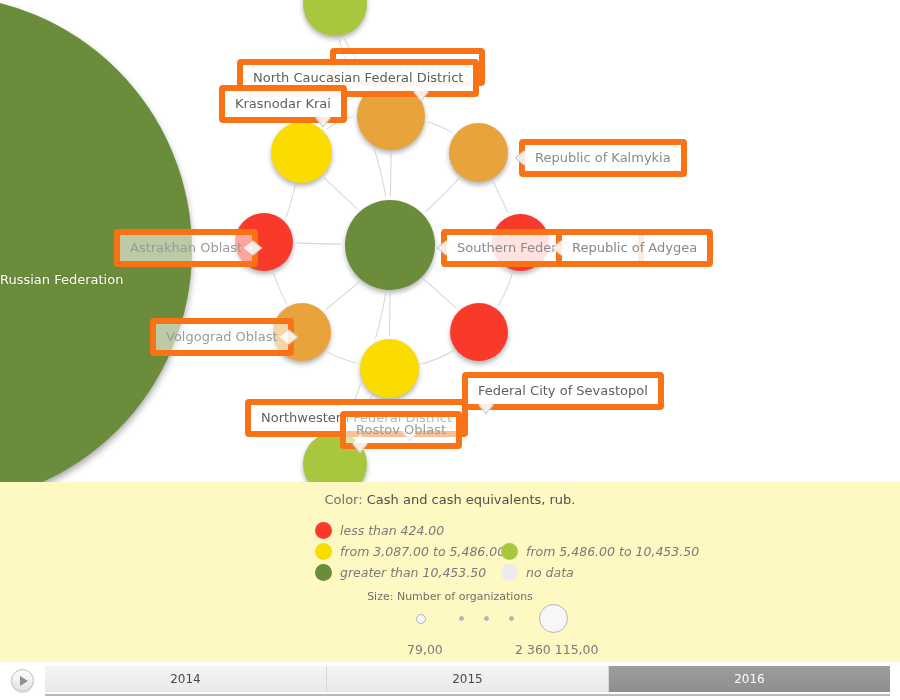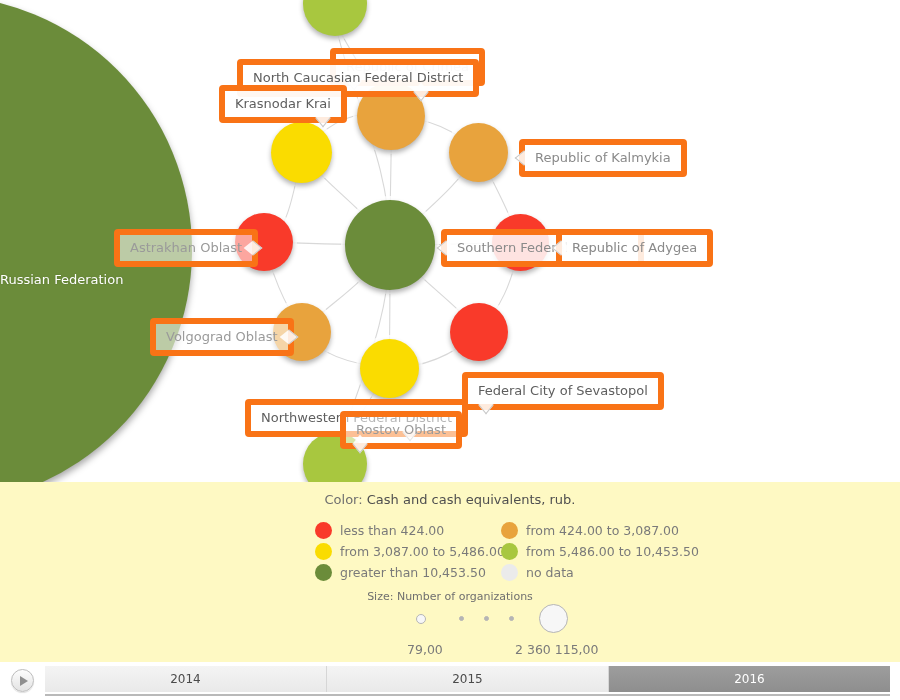--- a/index.html
+++ b/index.html
@@ -85,21 +85,21 @@
   }
   #color-legend-title{
     position:absolute;top:10px;left:0;width:900px;text-align:center;
     font-size:13px;color:#6f6f6f;
   }
   #color-legend-title .metric{color:#4f4f4f;}
   #color-legend-items{
     position:absolute;top:38px;left:315px;width:400px;
   }
   .legend-row{display:flex;height:21px;align-items:center;}
-  .legend-cell{display:flex;align-items:center;width:186px;}
+  .legend-cell{display:flex;align-items:center;width:186px;font-style:italic;}
   .swatch{
     width:17px;height:17px;border-radius:50%;flex:0 0 auto;margin-right:8px;
   }
   .legend-text{font-size:12.5px;color:#7a7a7a;white-space:nowrap;}
 
   #size-legend-title{
     position:absolute;top:108px;left:0;width:900px;text-align:center;
     font-size:11px;color:#6f6f6f;
   }
   #size-legend-marks{
@@ -291,24 +291,20 @@
   <div id="color-legend-title">
     <span>Color: </span><span class="metric">Cash and cash equivalents, rub.</span>
   </div>
 
   <div id="color-legend-items">
     <div class="legend-row">
       <div class="legend-cell">
         <span class="swatch" style="background:#F93A2A;"></span>
         <span class="legend-text">less than 424.00</span>
       </div>
-      <div class="legend-cell">
-        <span class="swatch" style="background:#E8A33D;"></span>
-        <span class="legend-text">from 424.00 to 3,087.00</span>
-      </div>
     </div>
     <div class="legend-row">
       <div class="legend-cell">
         <span class="swatch" style="background:#FADC00;"></span>
         <span class="legend-text">from 3,087.00 to 5,486.00</span>
       </div>
       <div class="legend-cell">
         <span class="swatch" style="background:#A8C73F;"></span>
         <span class="legend-text">from 5,486.00 to 10,453.50</span>
       </div>

